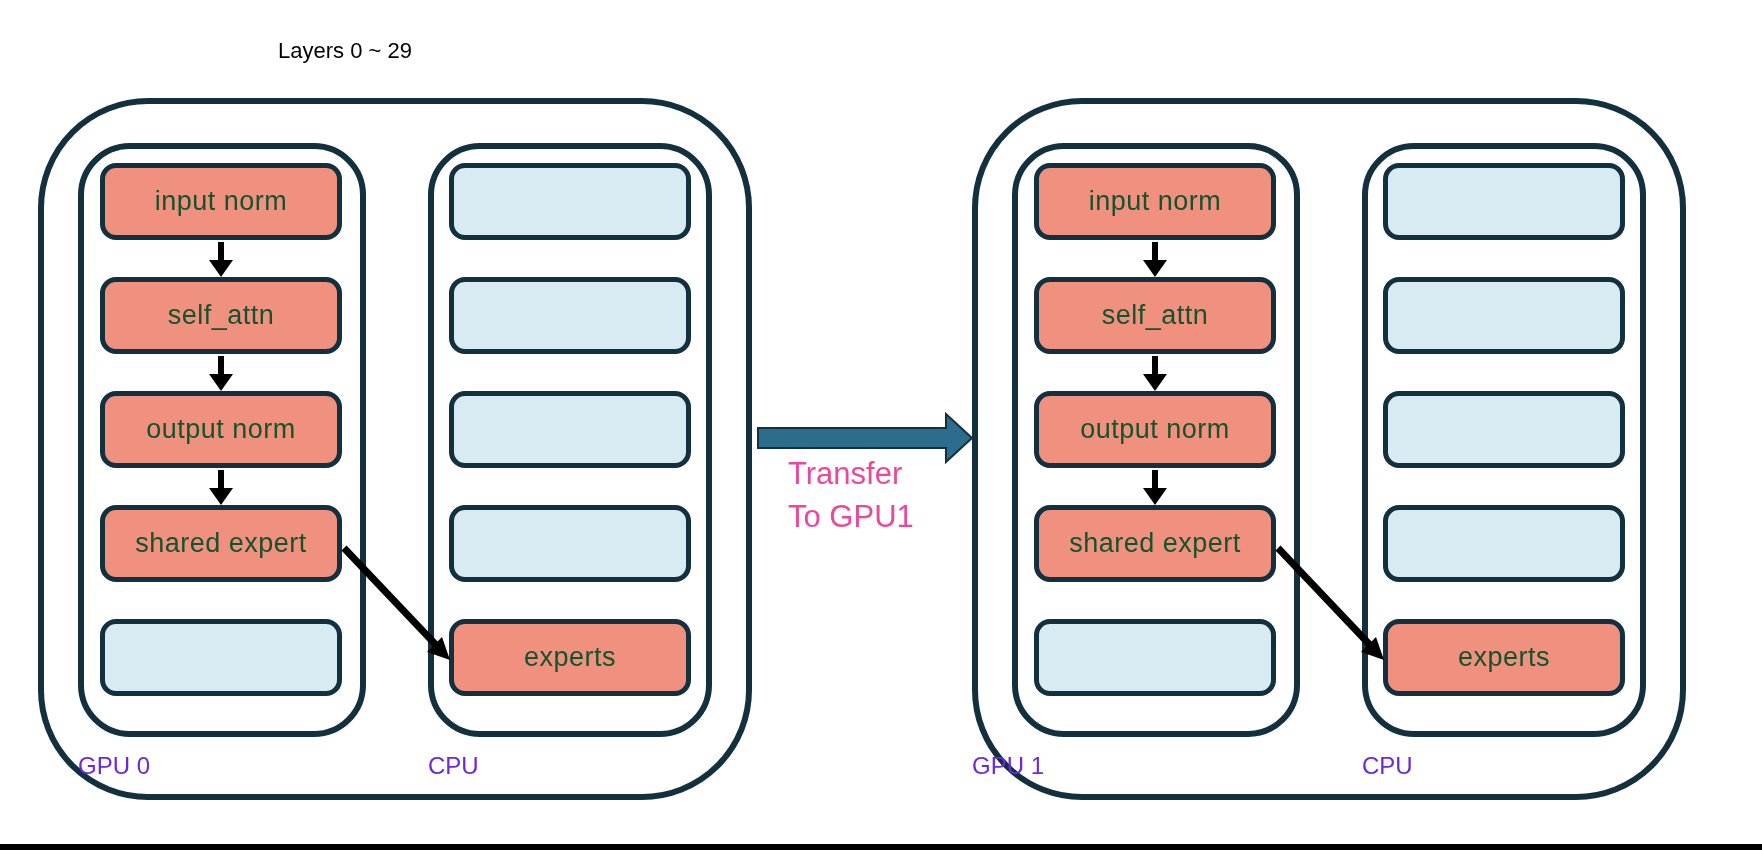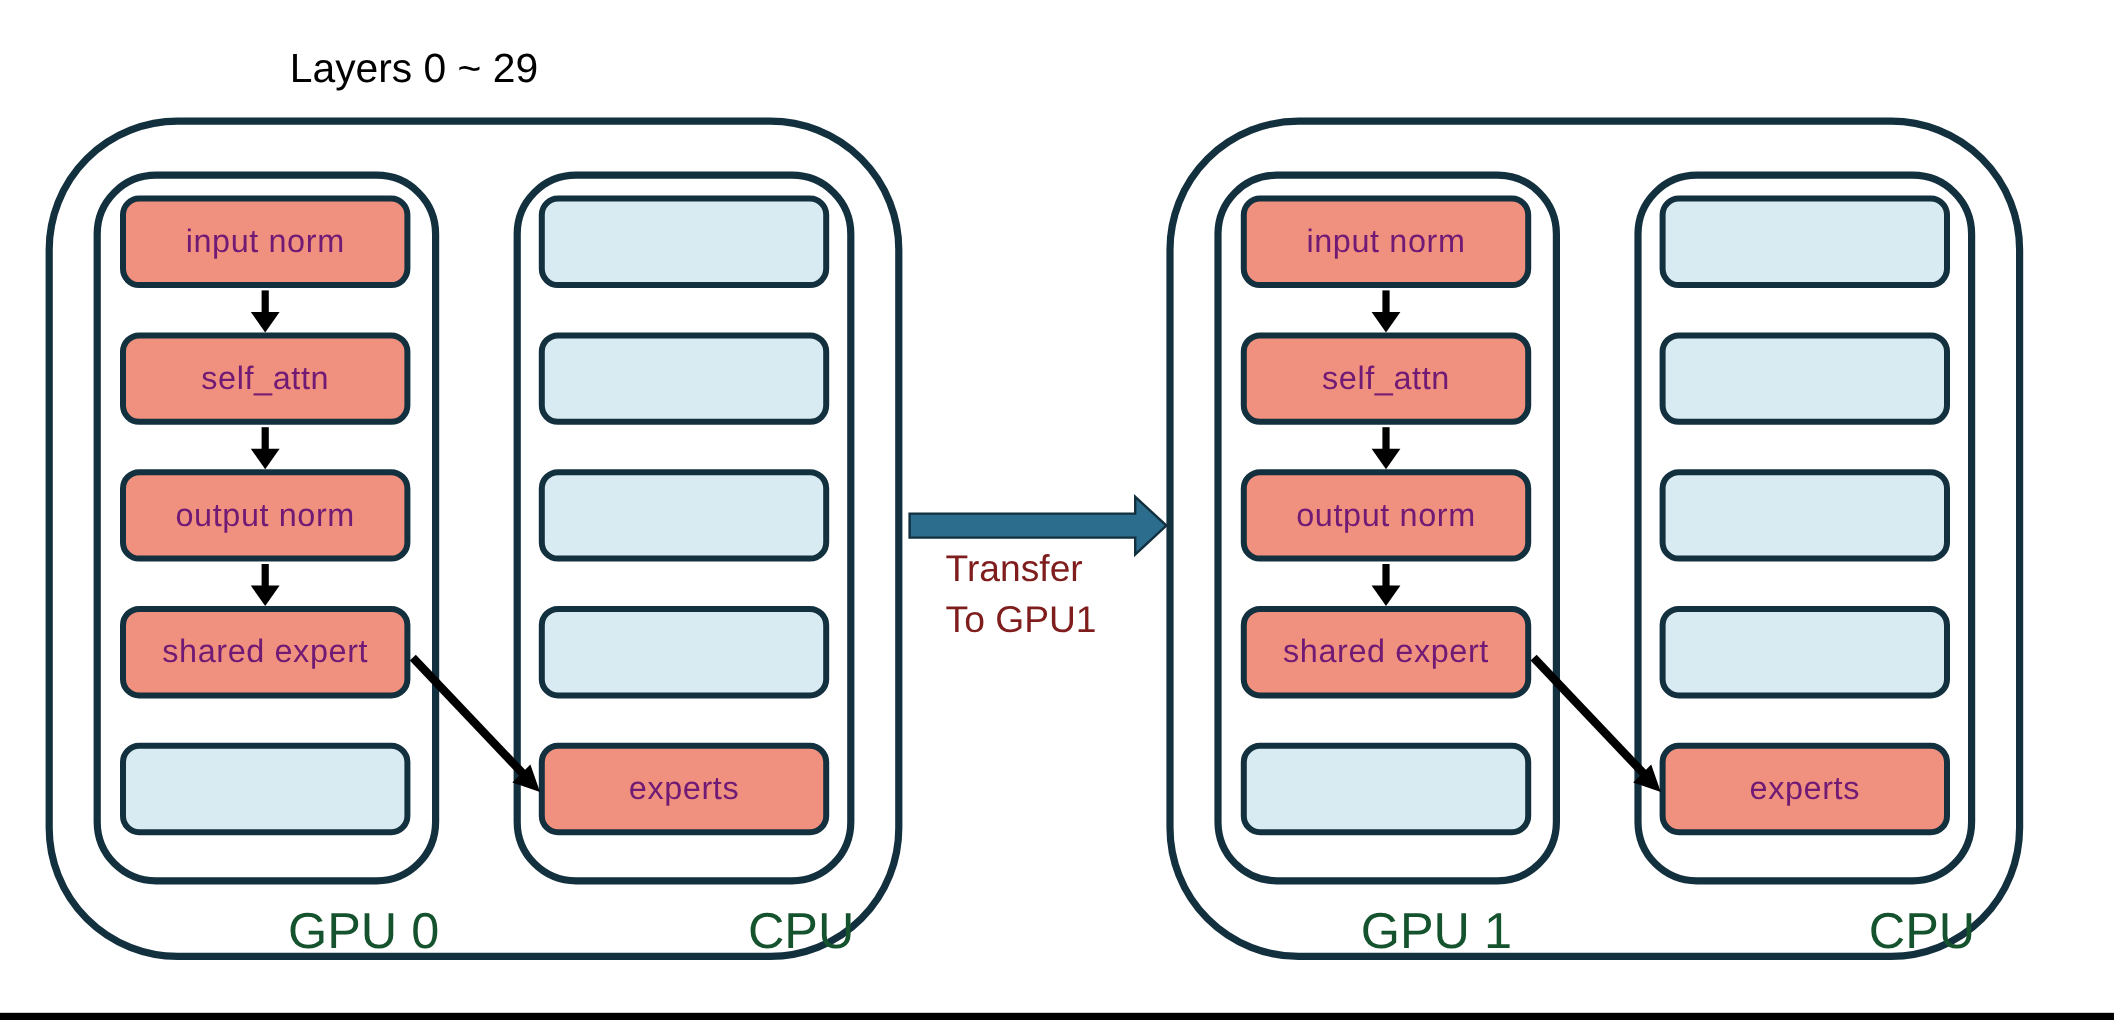--- a/index.html
+++ b/index.html
@@ -2,49 +2,49 @@
 <html><head>
 <meta charset="utf-8">
 <style>
   html,body { margin:0; padding:0; background:#fff; }
   .canvas {
     position:relative; width:1762px; height:850px; background:#ffffff;
     font-family:"Liberation Sans", sans-serif; overflow:hidden;
   }
   .group-title {
     position:absolute; top:38px; width:400px; text-align:center;
-    font-size:34px; color:#000; white-space:nowrap;
+    font-size:22px; color:#000; white-space:nowrap;
   }
   .group-outer {
     position:absolute; top:98px; width:714px; height:702px;
     border:6px solid #13303F; border-radius:110px; background:#fff;
     box-sizing:border-box;
   }
   .inner-col {
     position:absolute; top:143px; height:594px;
     border:6px solid #13303F; border-radius:52px; background:#fff;
     box-sizing:border-box;
   }
   .col-gpu { width:288px; }
   .col-cpu { width:284px; }
   .box {
     position:absolute; width:242px; height:77px;
     border:5px solid #13303F; border-radius:16px; box-sizing:border-box;
     display:flex; align-items:center; justify-content:center;
     font-size:27px; letter-spacing:0.5px;
   }
-  .salmon { background:#F0907E; color:#701a75; }
+  .salmon { background:#F0907E; color:#14532d; }
   .blue   { background:#D9EBF2; }
   .col-label {
-    position:absolute; top:752px; text-align:right;
-    font-size:42px; color:#14532d;
+    position:absolute; top:752px; text-align:left;
+    font-size:24px; color:#6d28d9;
   }
   .transfer-label {
     position:absolute; left:788px; top:452px;
-    font-size:31px; line-height:43px; color:#7f1d1d; white-space:nowrap;
+    font-size:31px; line-height:43px; color:#ec4899; white-space:nowrap;
   }
   .arrow-overlay { position:absolute; left:0; top:0; pointer-events:none; }
   .bottom-strip {
     position:absolute; left:0; top:844px; width:1762px; height:6px;
     background:#000;
   }
 </style>
 </head>
 <body>
 

